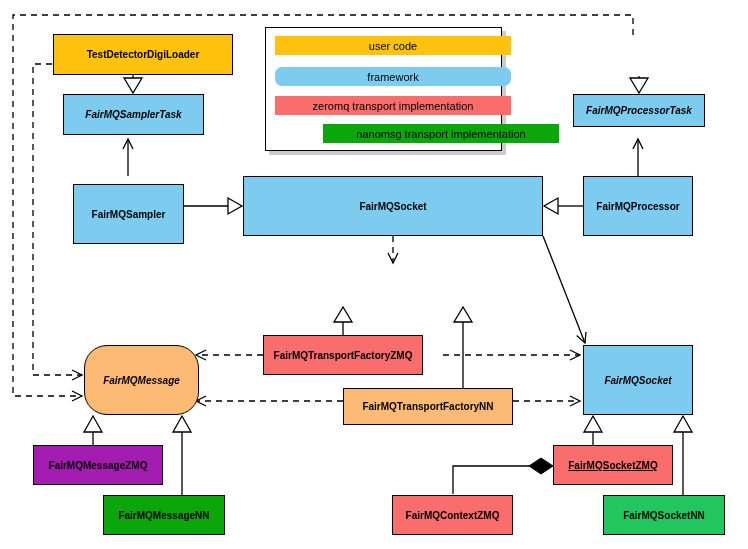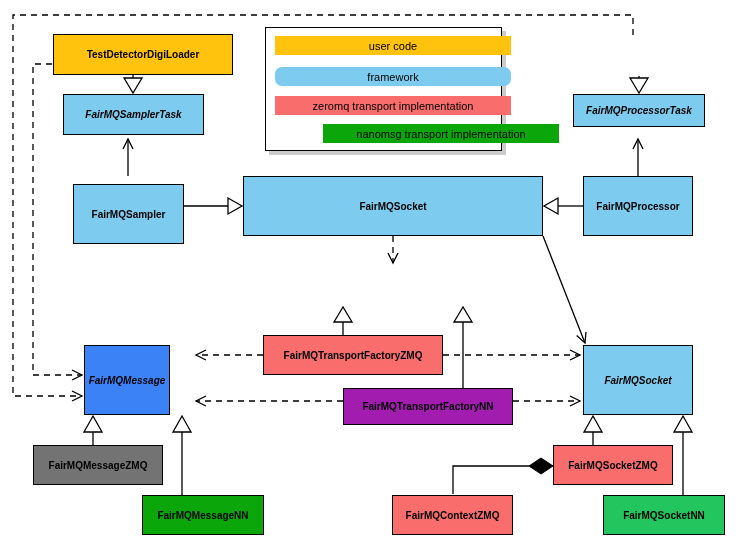--- a/index.html
+++ b/index.html
@@ -87,31 +87,31 @@
 
   <div class="node abstract" style="left: 573px; top: 94px; width: 132px; height: 33px; background-color: rgb(125, 204, 240);">FairMQProcessorTask</div>
 
   <div class="node" style="left: 73px; top: 184px; width: 111px; height: 60px; background-color: rgb(125, 204, 240);">FairMQSampler</div>
 
   <div class="node" style="left: 243px; top: 176px; width: 300px; height: 60px; background-color: rgb(125, 204, 240);">FairMQSocket</div>
 
   <div class="node" style="left: 583px; top: 176px; width: 110px; height: 60px; background-color: rgb(125, 204, 240);">FairMQProcessor</div>
 
 
-  <div class="node" style="left: 263px; top: 335px; width: 180px; height: 40px; background-color: rgb(249, 109, 109);">FairMQTransportFactoryZMQ</div>
+  <div class="node" style="left: 263px; top: 335px; width: 160px; height: 40px; background-color: rgb(249, 109, 109);">FairMQTransportFactoryZMQ</div>
 
-  <div class="node" style="left: 343px; top: 388px; width: 170px; height: 37px; background-color: #a21caf;">FairMQTransportFactoryNN</div>
+  <div class="node" style="left: 343px; top: 388px; width: 170px; height: 37px; background-color: #fdba74;">FairMQTransportFactoryNN</div>
 
-  <div class="node abstract" style="left: 84px; top: 345px; width: 86px; height: 70px; background-color: #3b82f6;">FairMQMessage</div>
+  <div class="node abstract" style="left: 84px; top: 345px; width: 115px; height: 70px; background-color: #fdba74; border-radius: 23px;">FairMQMessage</div>
 
   <div class="node abstract" style="left: 583px; top: 345px; width: 110px; height: 70px; background-color: rgb(125, 204, 240);">FairMQSocket</div>
 
-  <div class="node" style="left: 33px; top: 445px; width: 130px; height: 40px; background-color: #737373;">FairMQMessageZMQ</div>
+  <div class="node" style="left: 33px; top: 445px; width: 130px; height: 40px; background-color: #a21caf;">FairMQMessageZMQ</div>
 
-  <div class="node" style="left: 103px; top: 495px; width: 122px; height: 40px; background-color: rgb(10, 166, 10); margin-left: 39px;">FairMQMessageNN</div>
+  <div class="node" style="left: 103px; top: 495px; width: 122px; height: 40px; background-color: rgb(10, 166, 10);">FairMQMessageNN</div>
 
   <div class="node" style="left: 392px; top: 495px; width: 121px; height: 40px; background-color: rgb(249, 109, 109);">FairMQContextZMQ</div>
 
-  <div class="node" style="left: 553px; top: 445px; width: 120px; height: 40px; background-color: rgb(249, 109, 109);">FairMQSocketZMQ</div>
+  <div class="node" style="left: 553px; top: 445px; width: 120px; height: 40px; background-color: rgb(249, 109, 109); text-decoration: underline;">FairMQSocketZMQ</div>
 
   <div class="node" style="left: 603px; top: 495px; width: 122px; height: 40px; background-color: #22c55e;">FairMQSocketNN</div>
 
 </div>
 
 </body></html>

